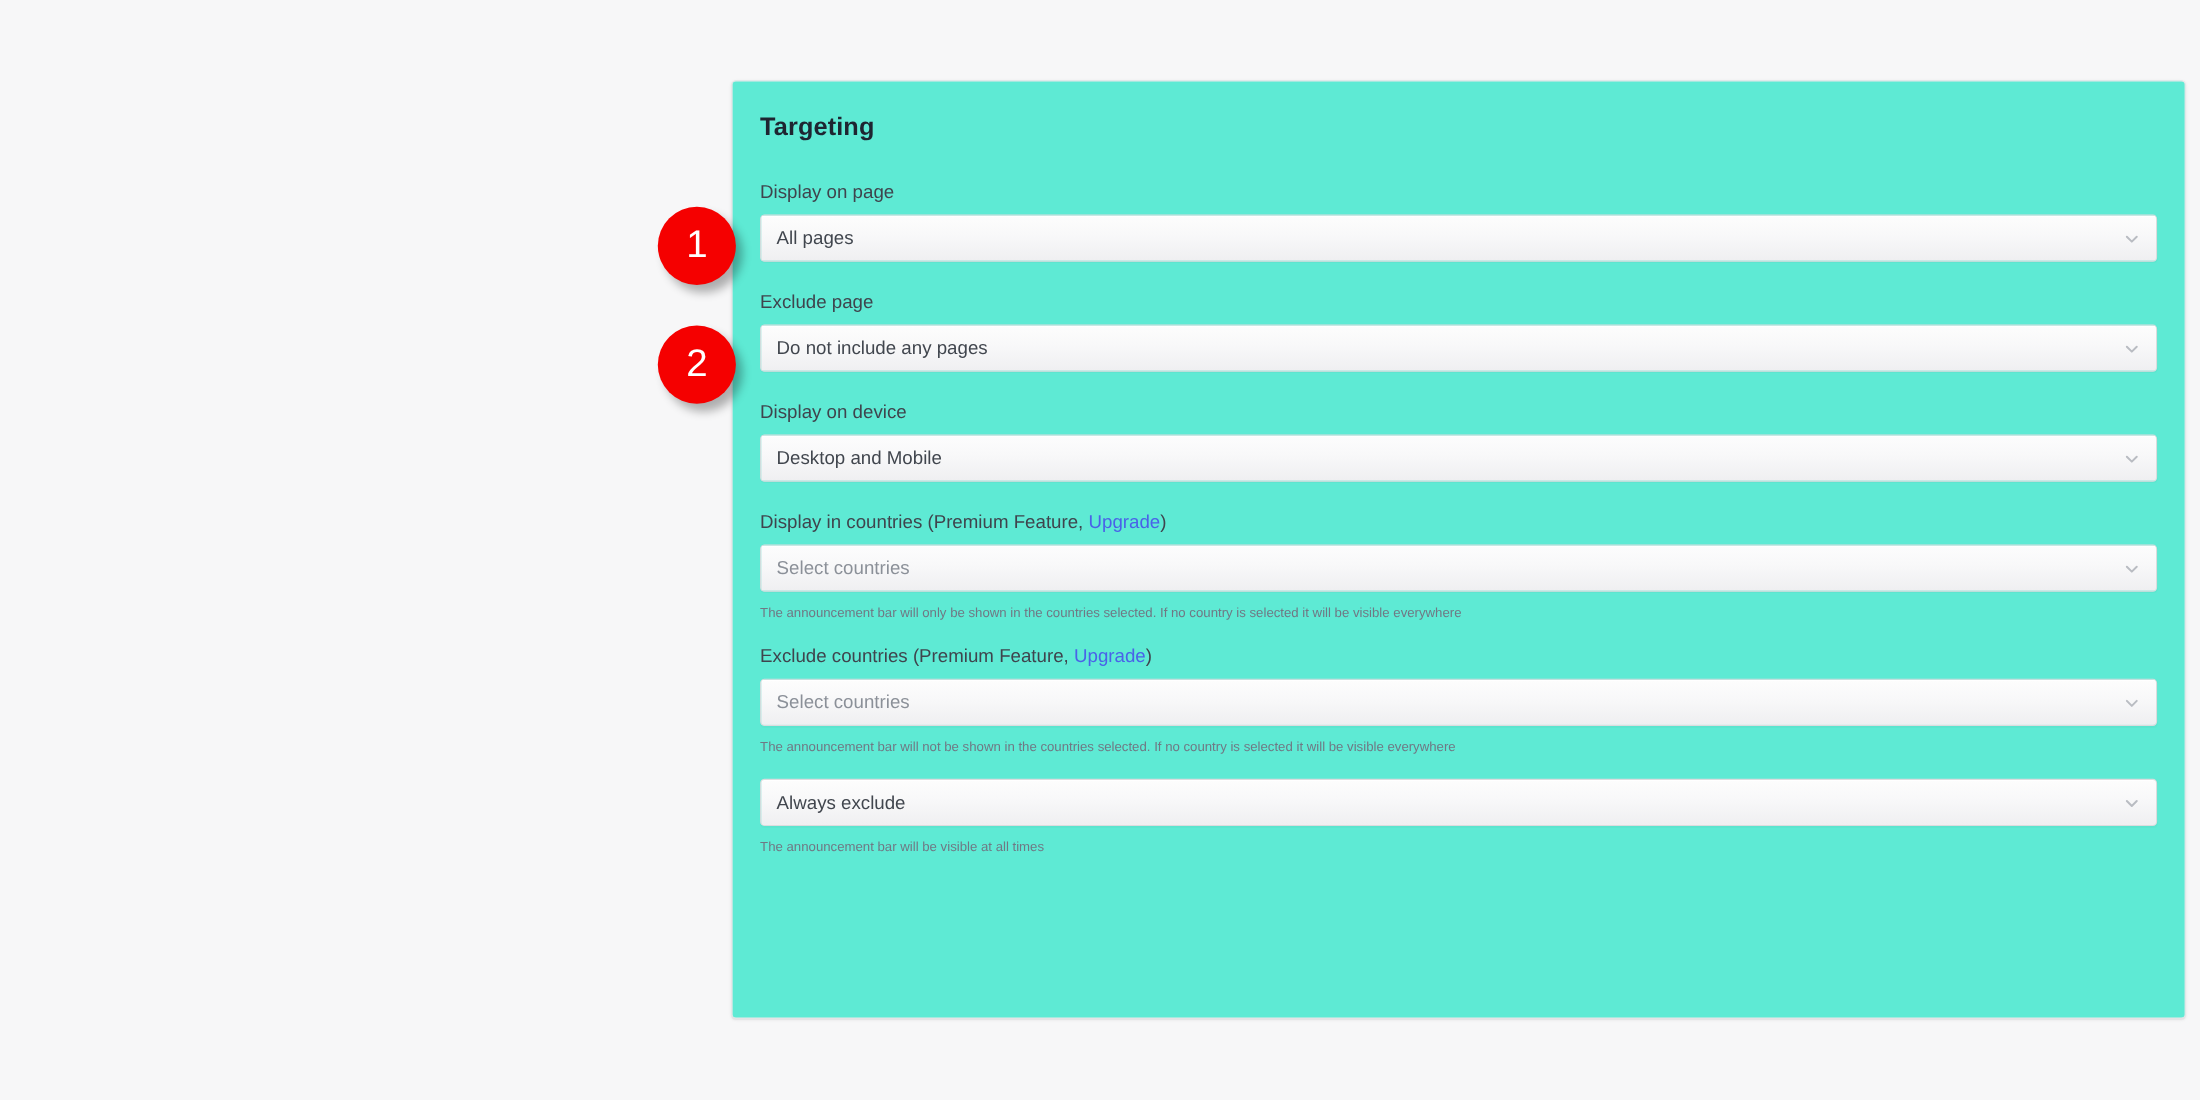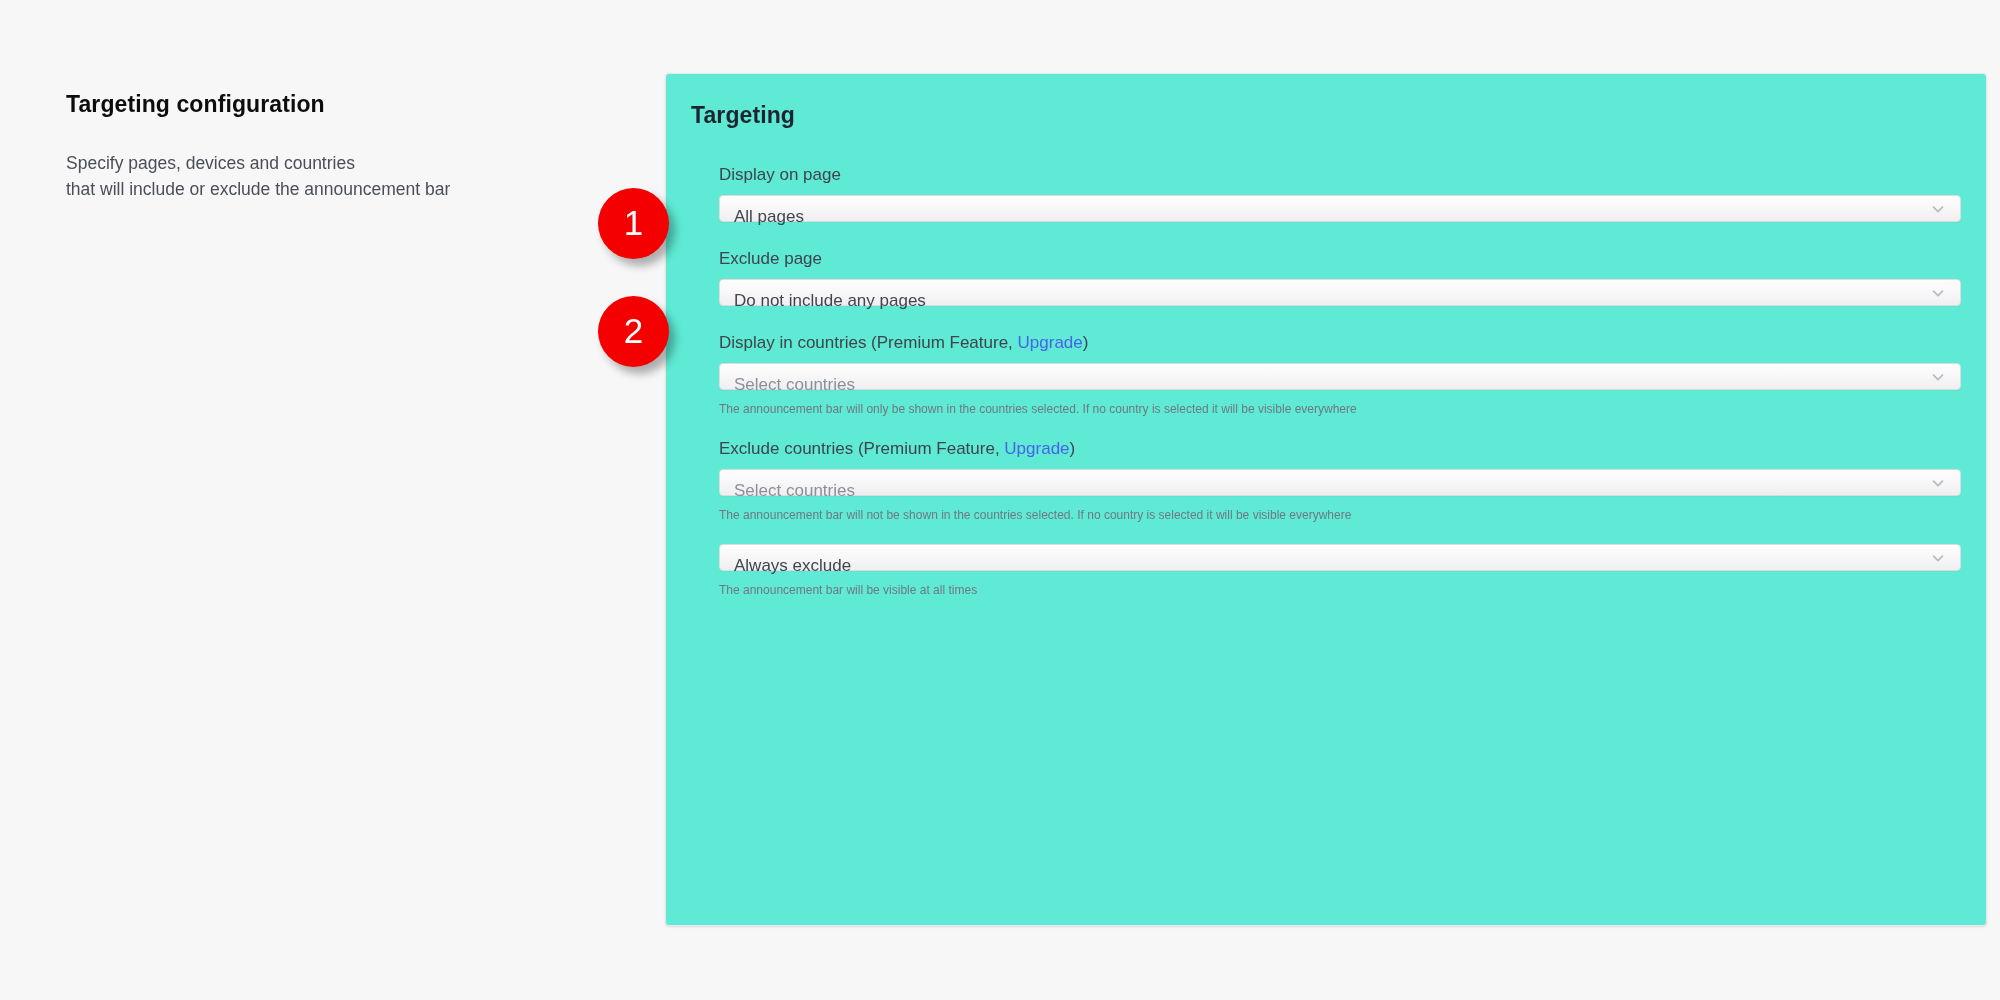--- a/index.html
+++ b/index.html
@@ -73,21 +73,21 @@
   }
 
   .card-body {
     position: absolute;
     left: 25px;
     top: 90px;
     right: 25px;
   }
 
   
-  .field { position: relative; margin-left: 28px; }
+  .field { position: relative; }
   .field + .field { margin-top: 23px; }
 
   .field-label {
     display: block;
     font-size: 17px;
     color: #3f444d;
     line-height: 22px;
     margin-bottom: 9px;
     white-space: nowrap;
   }
@@ -96,21 +96,21 @@
     color: #4a62e8;
     text-decoration: none;
     cursor: pointer;
     text-align: center;
   }
 
   .select {
     position: relative;
     display: block;
     width: 100%;
-    height: 27px;
+    height: 43px;
     border: 1px solid #dcdcde;
     border-radius: 4px;
     background: linear-gradient(to bottom, #fdfdfd 0%, #f8f8f9 45%, #efeff1 100%);
     box-shadow: inset 0 1px 0 rgba(255,255,255,0.9),
                 0 1px 1px rgba(0,0,0,0.025);
     cursor: pointer;
   }
 
   .select-value {
     position: absolute;
@@ -168,25 +168,20 @@
   .badge span { position: relative; top: -1px; }
 
   #badge-1 { left: 598px; top: 188px; }
   #badge-2 { left: 598px; top: 296px; }
 </style>
 </head>
 <body>
 
 <div class="page">
 
-  <div class="left-col">
-    <h2 class="left-title">Targeting configuration</h2>
-    <p class="left-desc">Specify pages, devices and countries
-that will include or exclude the announcement bar</p>
-  </div>
 
   <div class="card">
 
     <h3 class="card-title">Targeting</h3>
 
     <div class="card-body">
 
       <div class="field">
         <label class="field-label">Display on page</label>
         <div class="select">
@@ -204,20 +199,31 @@
         <div class="select">
           <span class="select-value">Do not include any pages</span>
           <span class="chevron">
             <svg viewBox="0 0 20 20" fill="none" stroke="#b9bcc2" stroke-width="2" stroke-linecap="round" stroke-linejoin="round">
               <polyline points="5,8 10,13 15,8"></polyline>
             </svg>
           </span>
         </div>
       </div>
 
+      <div class="field gap-lg">
+        <label class="field-label">Display on device</label>
+        <div class="select">
+          <span class="select-value">Desktop and Mobile</span>
+          <span class="chevron">
+            <svg viewBox="0 0 20 20" fill="none" stroke="#b9bcc2" stroke-width="2" stroke-linecap="round" stroke-linejoin="round">
+              <polyline points="5,8 10,13 15,8"></polyline>
+            </svg>
+          </span>
+        </div>
+      </div>
 
       <div class="field gap-lg">
         <label class="field-label">
           <span>Display in countries (Premium Feature, </span><a class="upgrade-link">Upgrade</a><span>)</span>
         </label>
         <div class="select">
           <span class="select-value placeholder">Select countries</span>
           <span class="chevron">
             <svg viewBox="0 0 20 20" fill="none" stroke="#b9bcc2" stroke-width="2" stroke-linecap="round" stroke-linejoin="round">
               <polyline points="5,8 10,13 15,8"></polyline>

